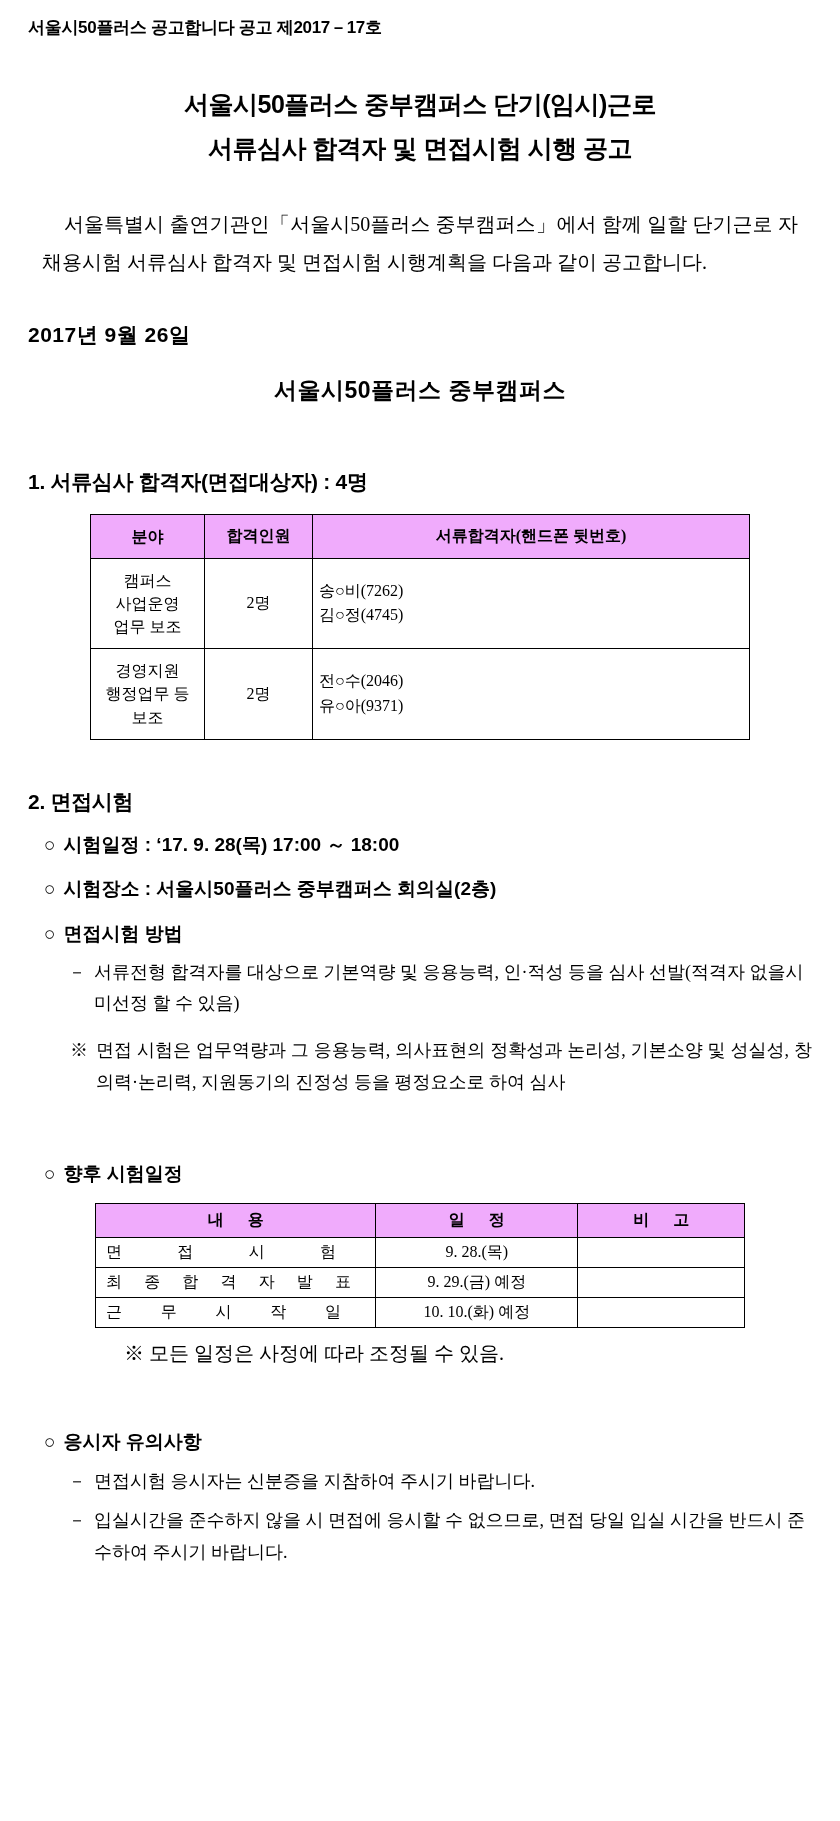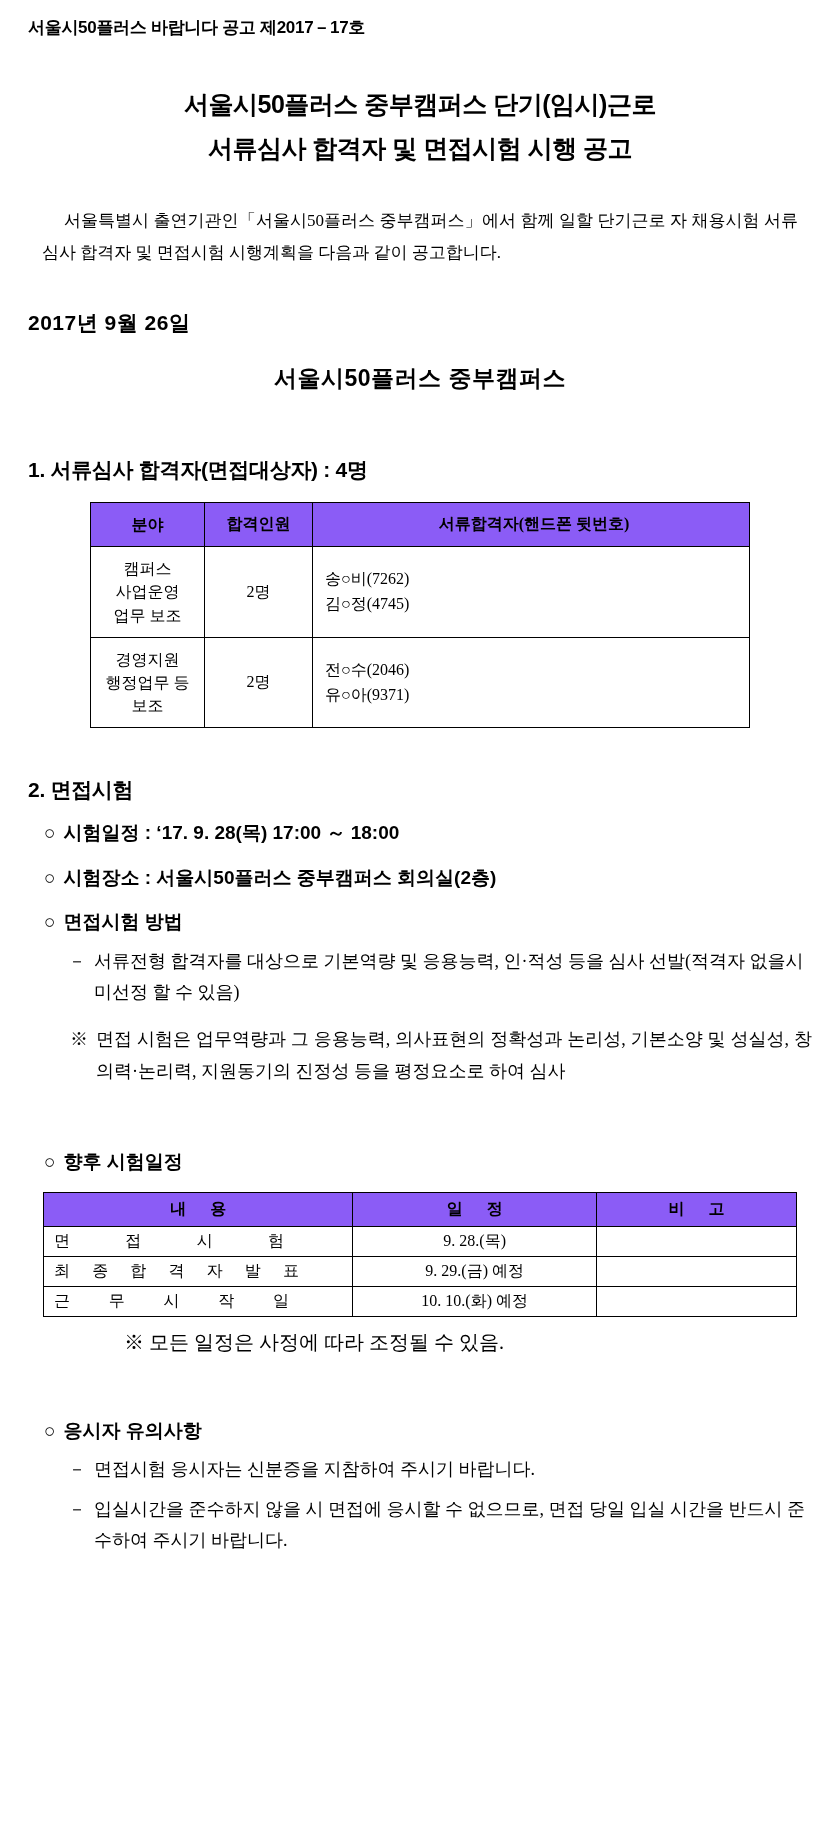--- a/index.html
+++ b/index.html
@@ -38,21 +38,21 @@
     font-family: "Liberation Sans", "DejaVu Sans", sans-serif;
     font-size: 25px;
     font-weight: bold;
     letter-spacing: -0.5px;
     line-height: 1.75;
   }
 
   
   .intro {
     margin-top: 34px;
-    font-size: 17px;
+    font-size: 20px;
     line-height: 1.9;
     text-align: justify;
     padding: 0 14px;
   }
   .intro .indent { display: inline-block; width: 22px; }
 
   
   .date-line {
     text-align: left;
     font-family: "Liberation Sans", "DejaVu Sans", sans-serif;
@@ -86,34 +86,34 @@
     margin: 18px auto 0 auto;
     font-size: 16px;
   }
   table.doc-table th,
   table.doc-table td {
     border: 1px solid #000000;
     padding: 4px 6px;
     vertical-align: middle;
   }
   table.doc-table th {
-    background: #8b5cf6;
+    background: #f0abfc;
     font-weight: bold;
     text-align: center;
     font-size: 16px;
     padding: 6px 6px;
   }
   
   #pass-table { width: 660px; }
   #pass-table .c-field  { width: 105px; text-align: center; line-height: 1.45; padding: 10px 4px; }
   #pass-table .c-count  { width: 95px;  text-align: center; }
-  #pass-table .c-names  { padding-left: 12px; line-height: 1.55; }
-
-  
-  #schedule-table { width: 754px; margin-top: 14px; }
+  #pass-table .c-names  { padding-left: 6px; line-height: 1.55; }
+
+  
+  #schedule-table { width: 650px; margin-top: 14px; }
   #schedule-table th.c-content { width: 270px; letter-spacing: 10px; text-indent: 10px; }
   #schedule-table th.c-date    { width: 210px; letter-spacing: 10px; text-indent: 10px; }
   #schedule-table th.c-note    { width: 170px; letter-spacing: 10px; text-indent: 10px; font-family: Liberation Serif, serif; }
   #schedule-table td.c-content { padding-left: 10px; letter-spacing: 0; }
   #schedule-table td.c-date    { text-align: center; }
   #schedule-table td.c-note    { }
   .spread-3 { display: inline-block; width: 250px; letter-spacing: 0; }
   .spread-3 span { display: inline-block; }
 
   
@@ -166,21 +166,21 @@
     margin-top: 12px;
     padding-left: 96px;
   }
   .gap-lg { height: 46px; }
 </style>
 </head>
 <body>
 
 <div class="page">
 
-  <div class="doc-header">서울시50플러스 바랍니다 공고 제2017－17호</div>
+  <div class="doc-header">서울시50플러스 공고합니다 공고 제2017－17호</div>
 
   <div class="title-block">
     <div class="title-line">서울시50플러스 중부캠퍼스 단기(임시)근로</div>
     <div class="title-line">서류심사 합격자 및 면접시험 시행 공고</div>
   </div>
 
   <div class="intro">
     <span class="indent"></span><span>서울특별시 출연기관인「서울시50플러스 중부캠퍼스」에서 함께 일할 단기근로 자 채용시험 서류심사 합격자 및 면접시험 시행계획을 다음과 같이 공고합니다.</span>
   </div>
 

